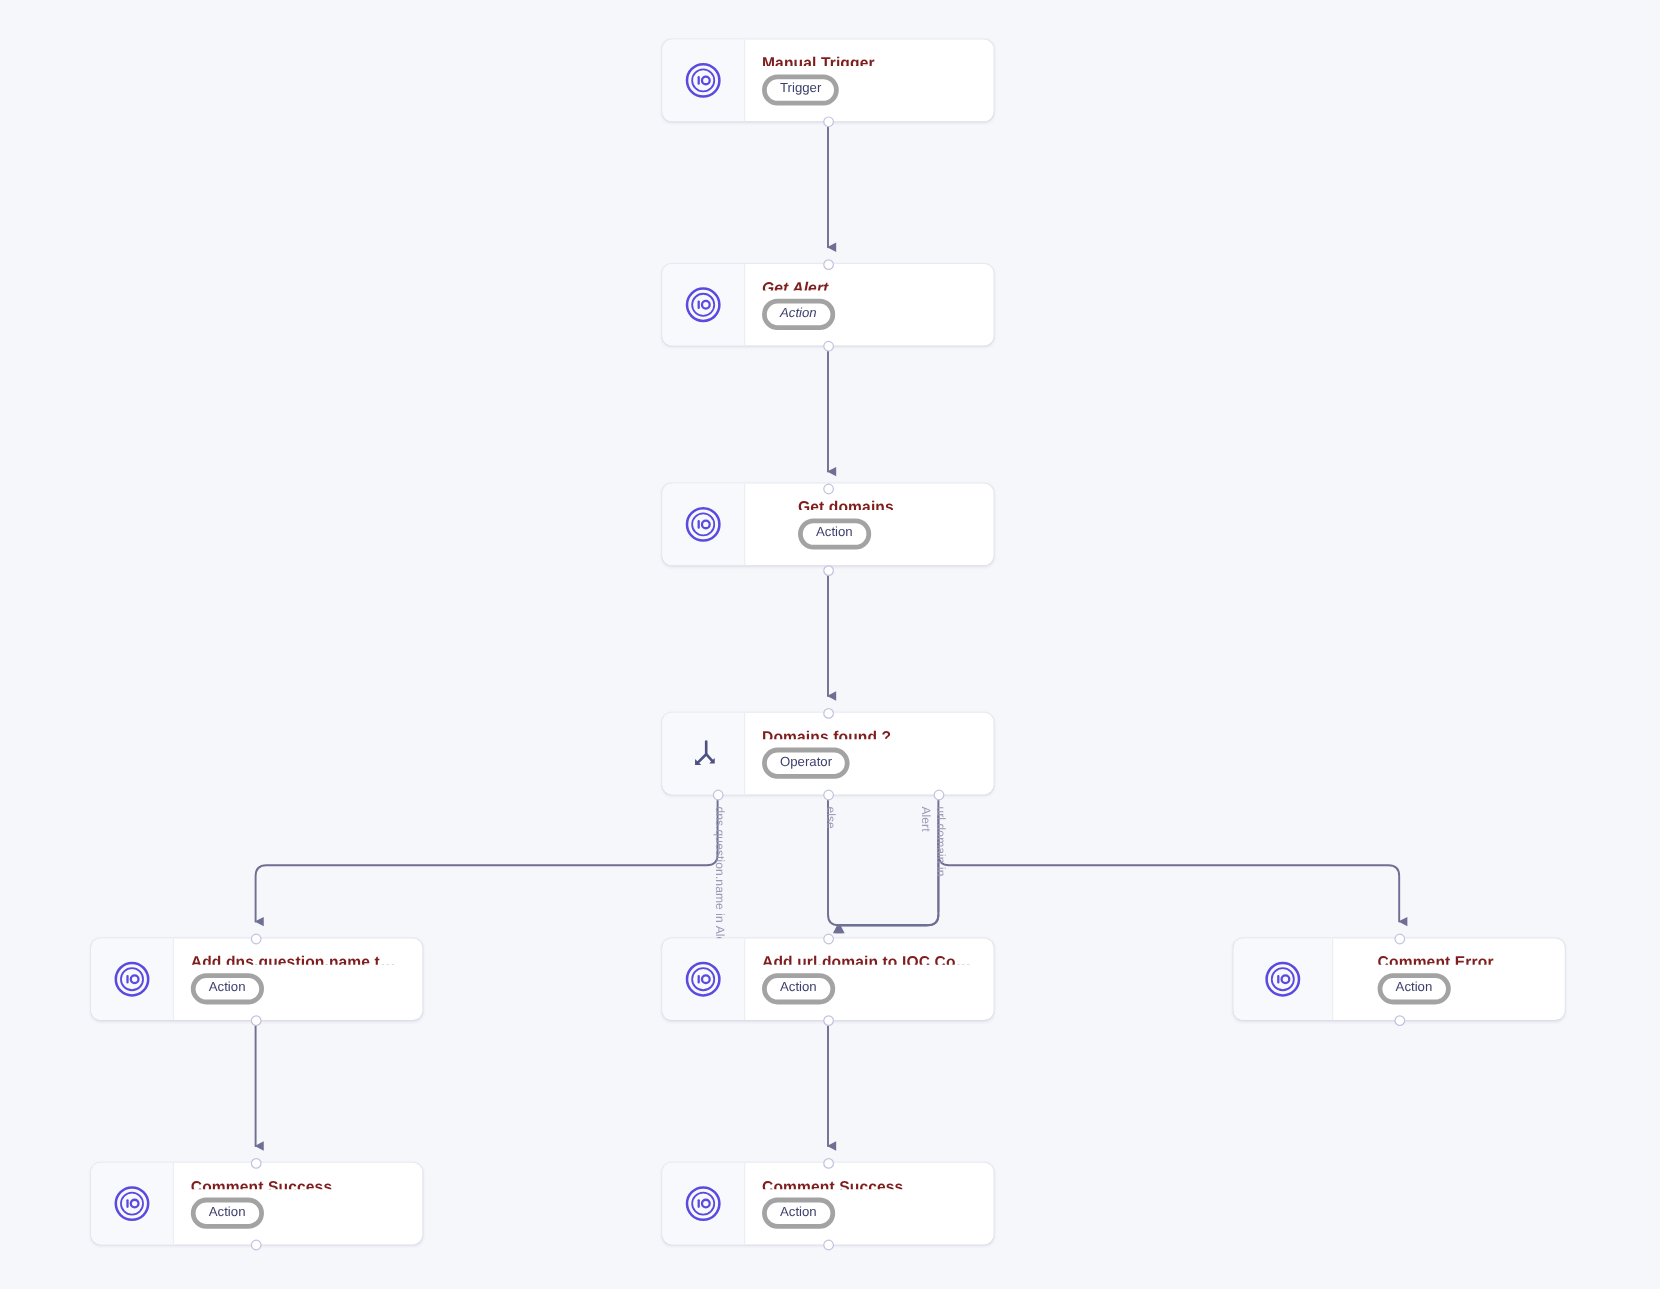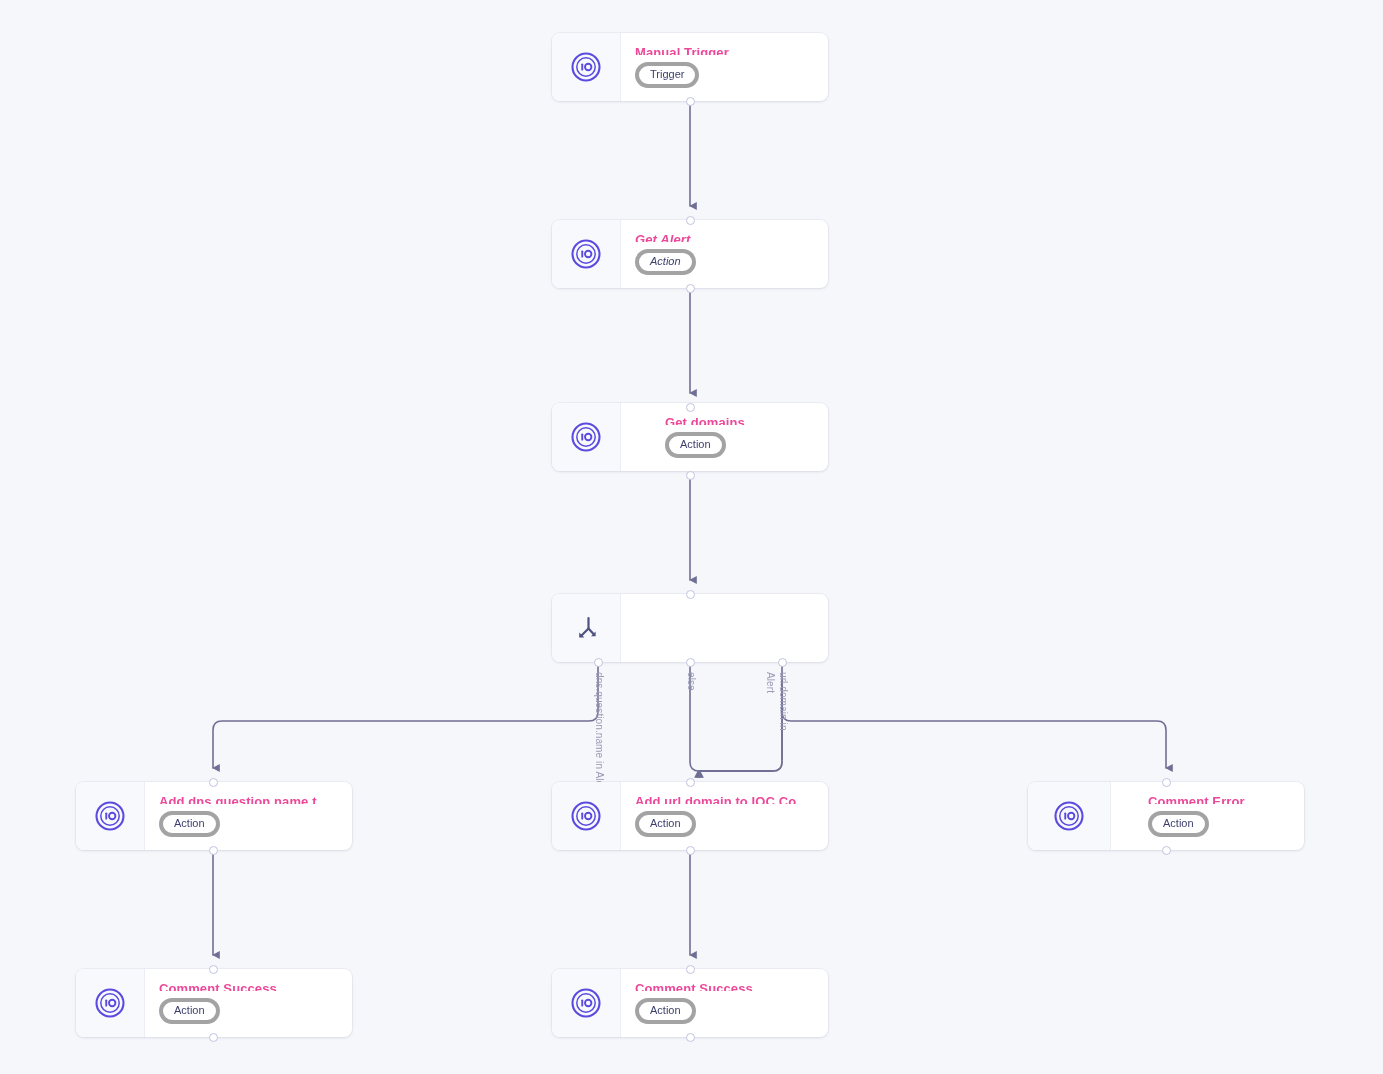--- a/index.html
+++ b/index.html
@@ -59,21 +59,21 @@
     padding: 13px 16px 13px 14px;
     display: flex;
     flex-direction: column;
     justify-content: center;
     gap: 7px;
     min-width: 0;
   }
   .node-title {
     font-size: 13px;
     font-weight: bold;
-    color: #ec4899;
+    color: #7f1d1d;
     letter-spacing: 0.1px;
     white-space: nowrap;
     overflow: hidden;
     text-overflow: ellipsis;
     line-height: 1.15;
   }
   .node-badge {
     align-self: flex-start;
     font-size: 11px;
     color: #3c3f6b;
@@ -255,20 +255,24 @@
     <div class="node-icon-pane">
       <svg class="icon-branch" viewBox="0 0 26 26">
         <g fill="none" stroke="#4f5280" stroke-width="2.2" stroke-linecap="round" stroke-linejoin="round">
           <path d="M15.5,3 L15.5,13.5 L8.5,20.5"></path>
           <path d="M15.5,13.5 L20.5,19"></path>
         </g>
         <path d="M6.2,22.6 L6.2,17.4 L11.4,22.6 Z" fill="#4f5280"></path>
         <path d="M22.6,21.2 L18.0,21.2 L22.6,16.6 Z" fill="#4f5280"></path>
       </svg>
     </div>
+    <div class="node-body">
+      <div class="node-title">Domains found ?</div>
+      <div class="node-badge">Operator</div>
+    </div>
   </div>
 
   <div class="node" style="left:76px; top:782px; width:276px; height:68px;">
     <div class="node-icon-pane">
       <svg class="icon-io" viewBox="0 0 32 32">
         <circle cx="16" cy="16" r="13.5" fill="none" stroke="#5b4ae0" stroke-width="2.1"></circle>
         <circle cx="16" cy="16" r="9.2" fill="none" stroke="#5b4ae0" stroke-width="1.5"></circle>
         <rect x="11.3" y="12.4" width="1.9" height="7.2" rx="0.9" fill="#5b4ae0"></rect>
         <circle cx="18.2" cy="16" r="3.2" fill="none" stroke="#5b4ae0" stroke-width="1.9"></circle>
       </svg>

